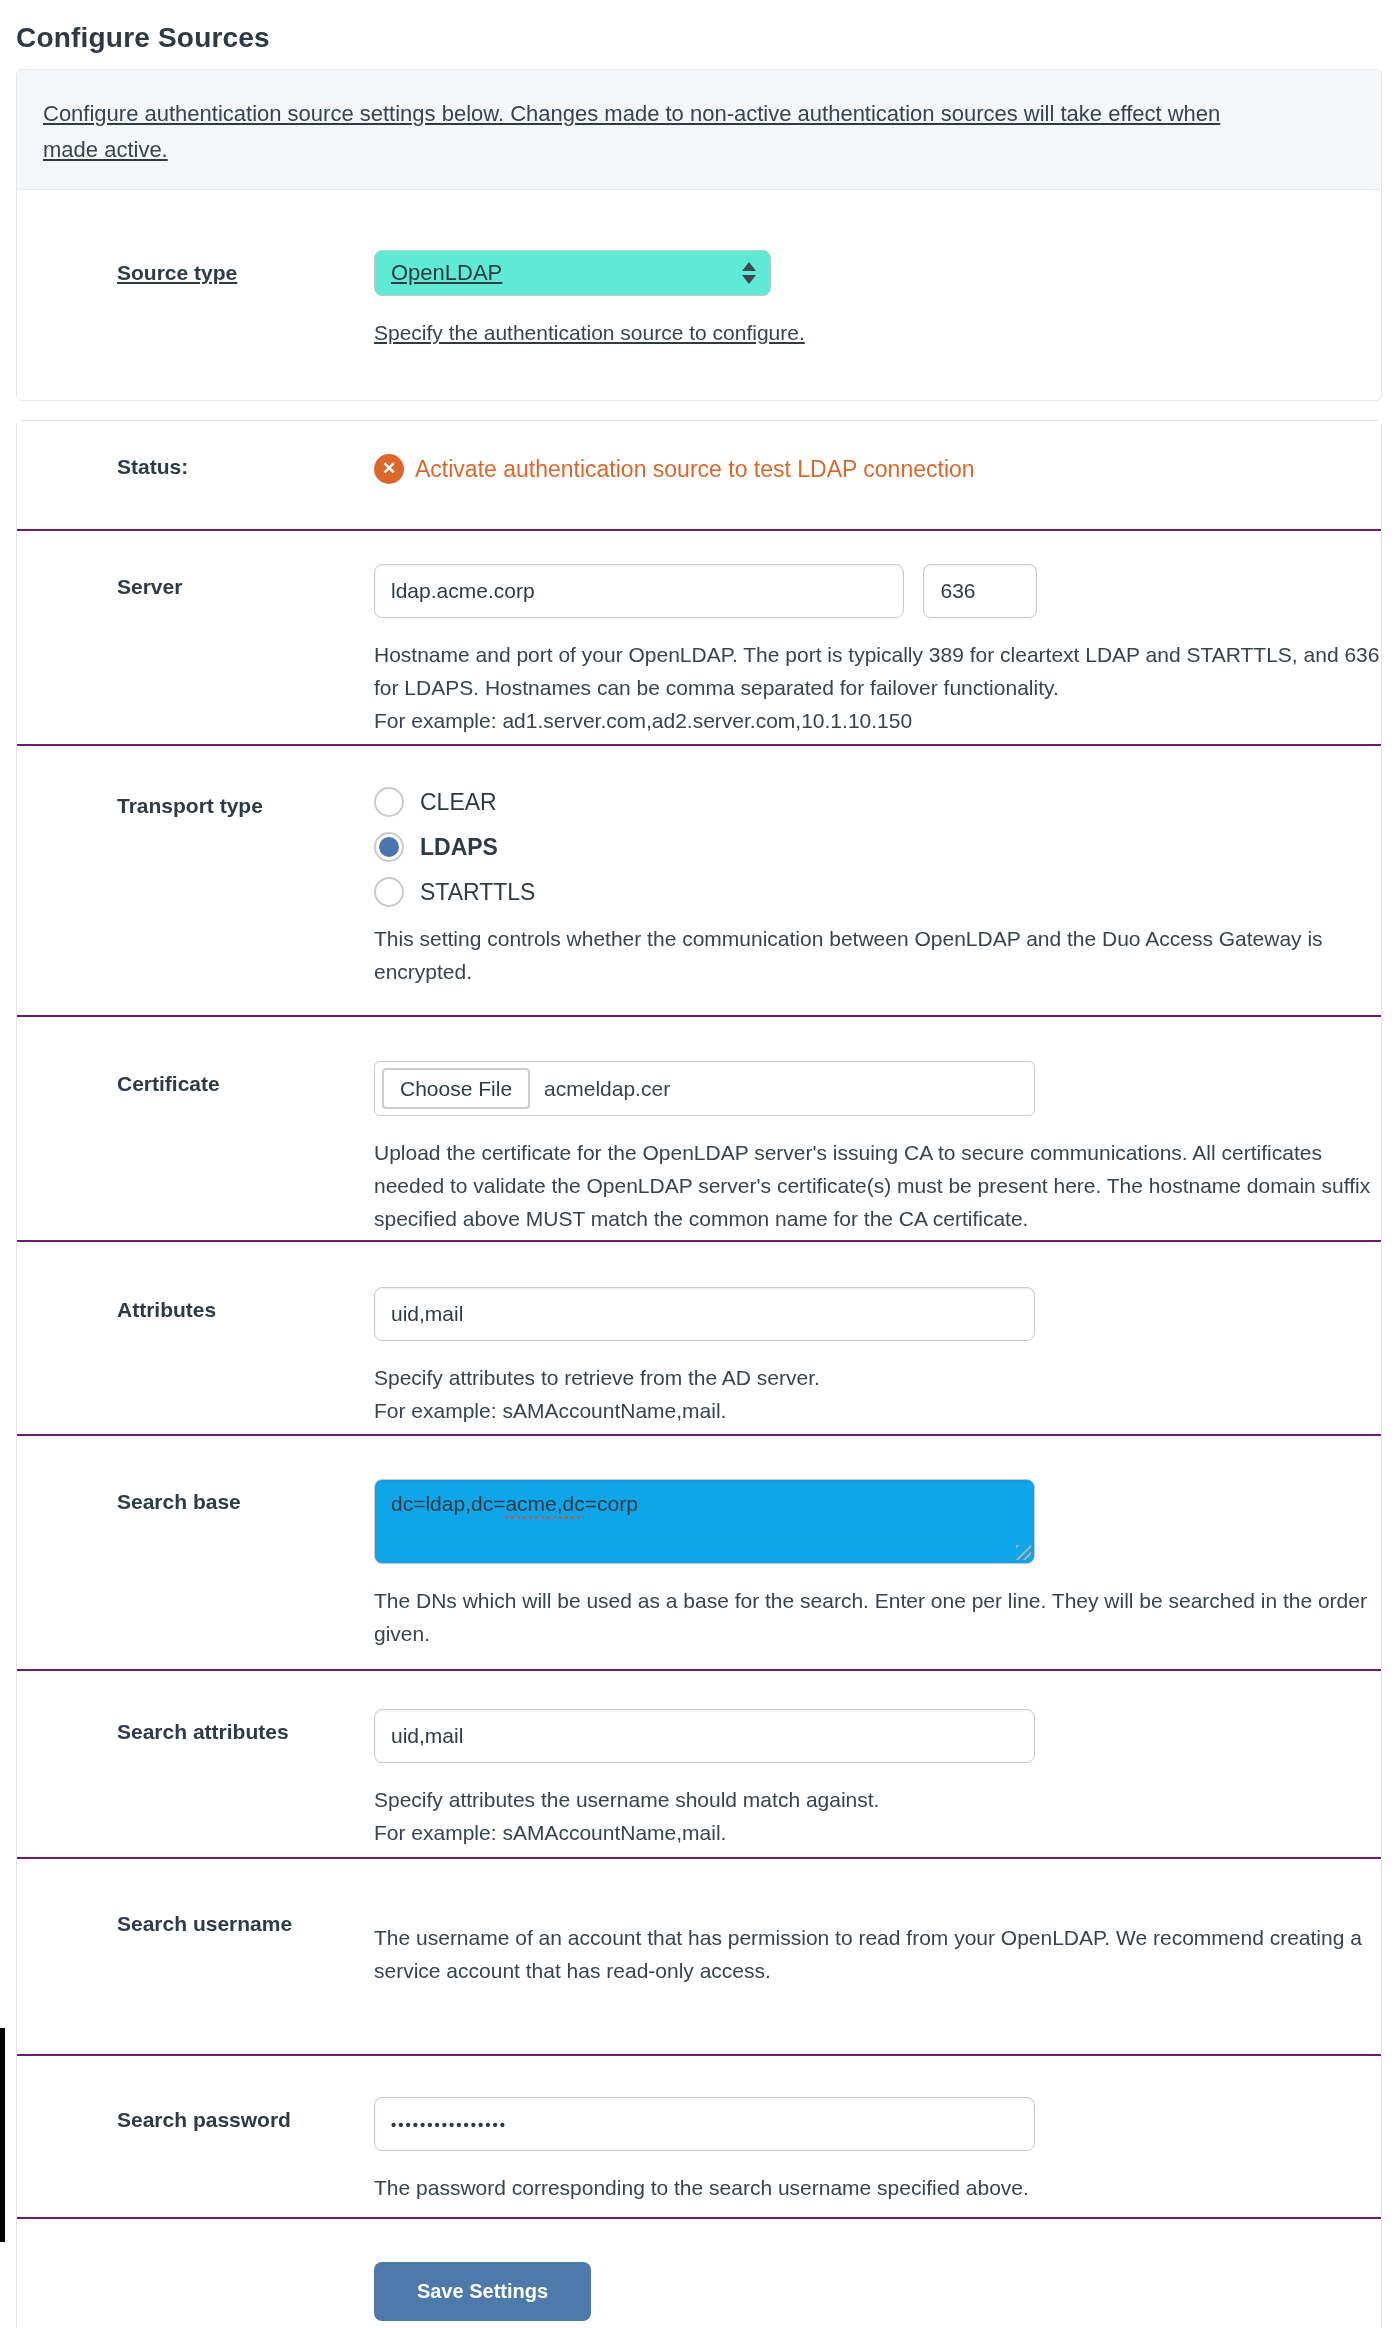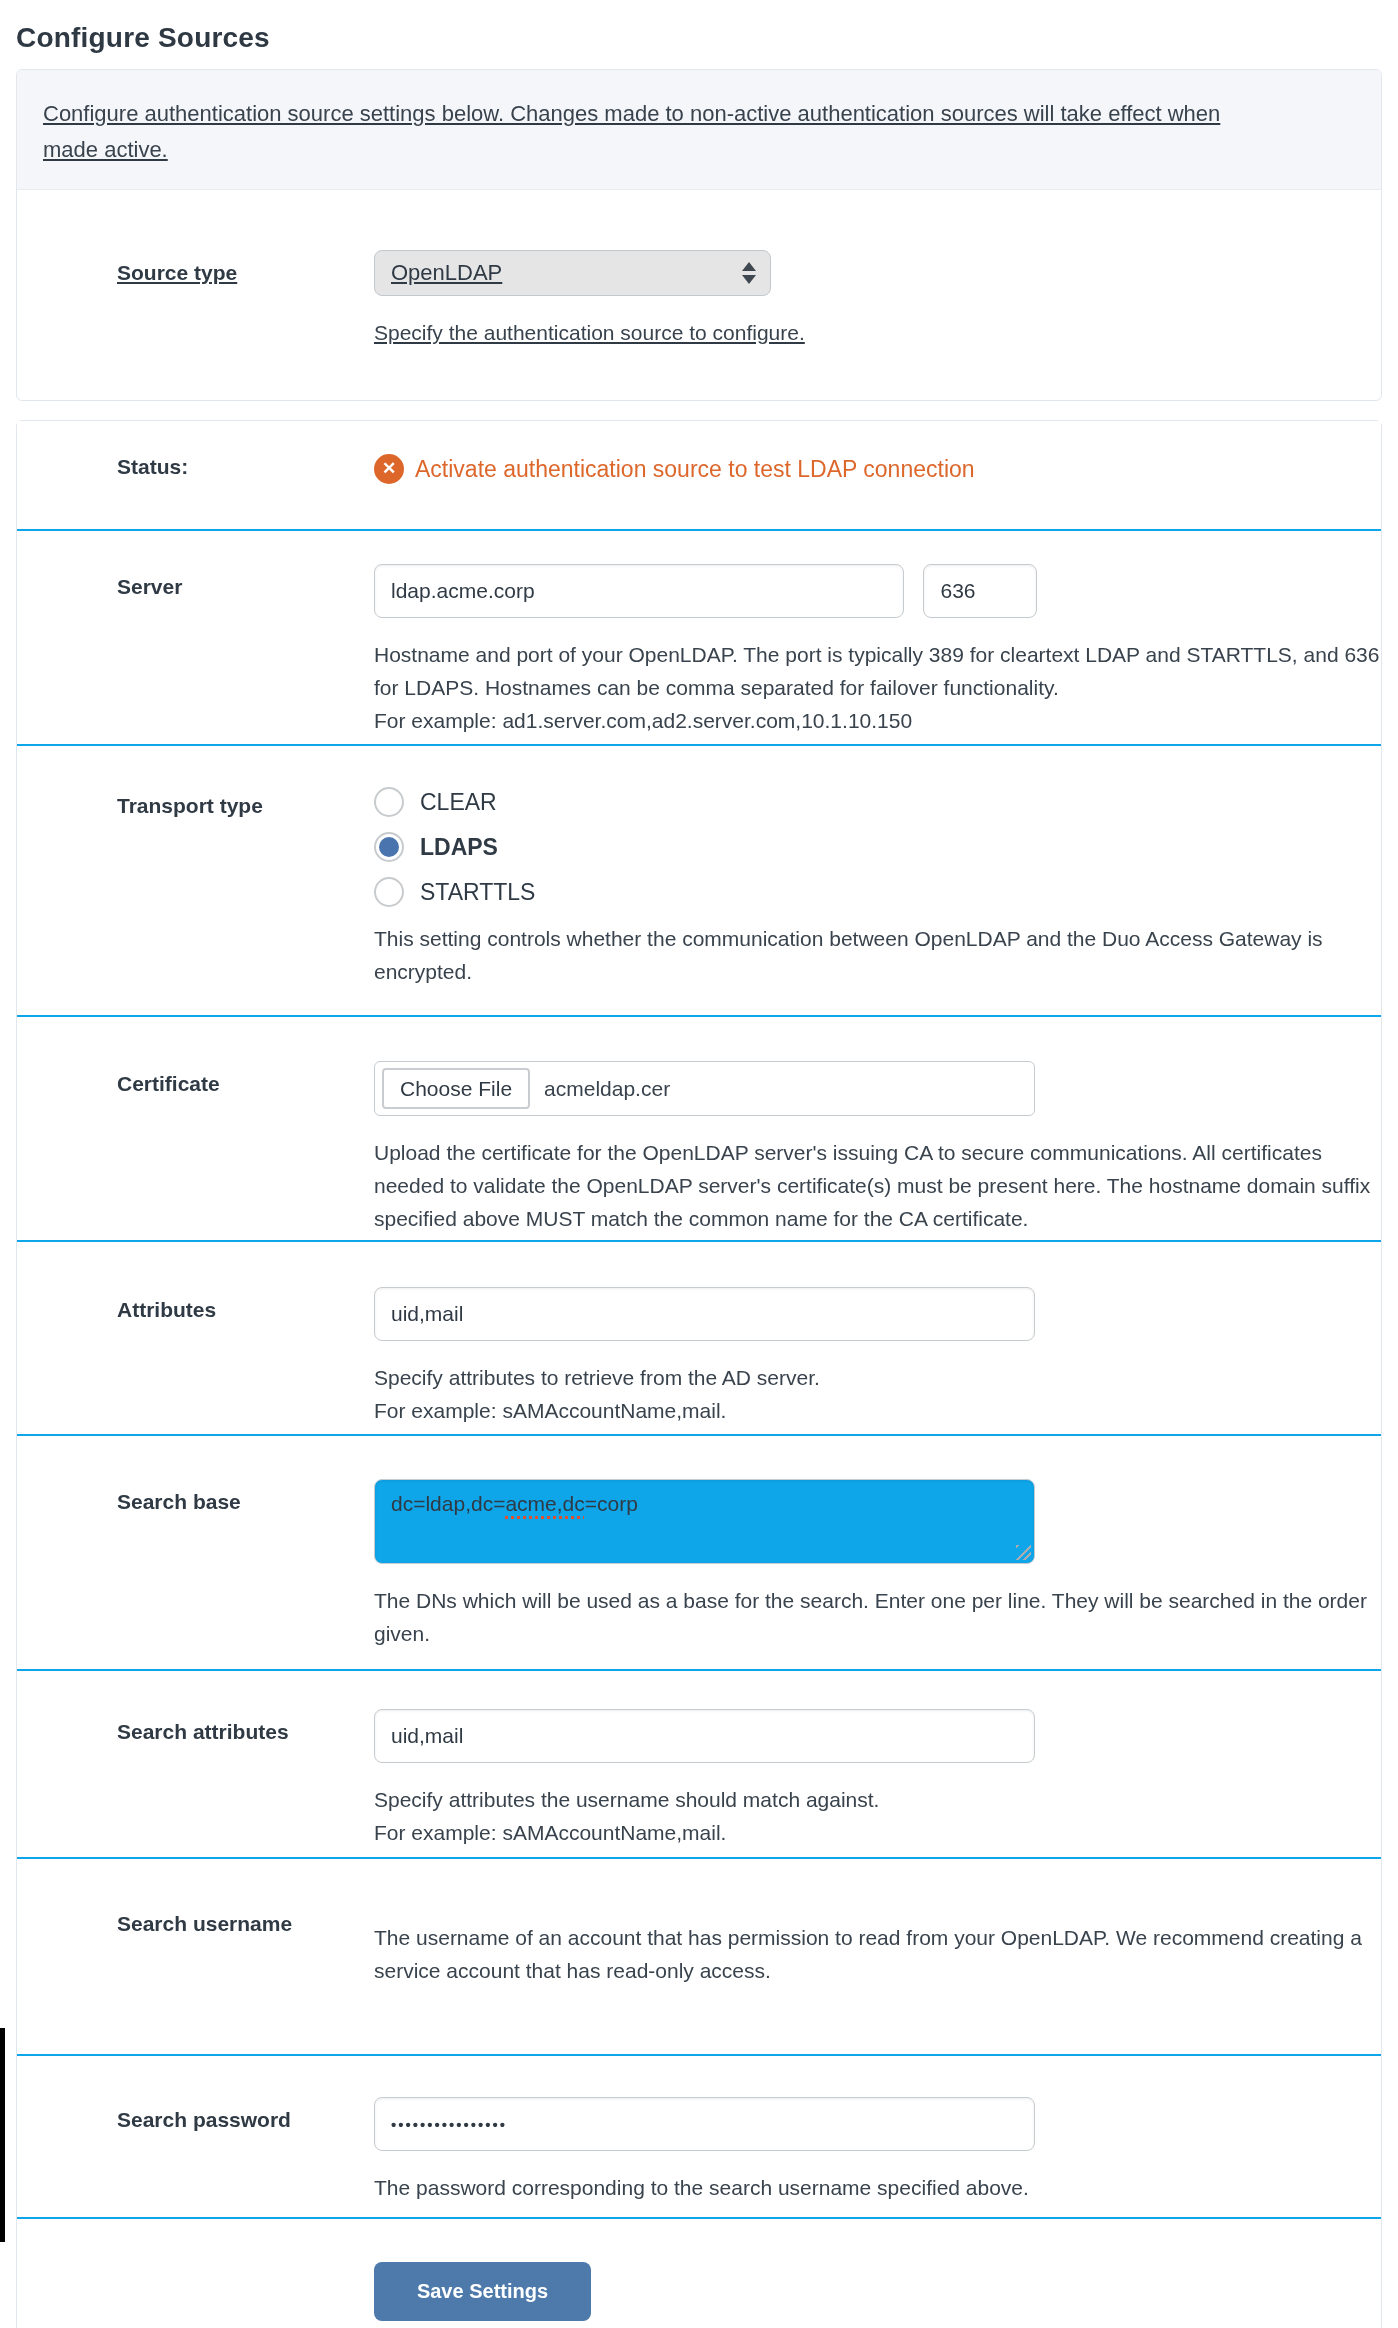--- a/index.html
+++ b/index.html
@@ -13,21 +13,21 @@
 
   .card { border:1px solid #e2e7ee; border-radius:6px; background:#fff; }
   .card-top { margin-bottom:19px;text-decoration:underline; }
   .card-intro {
     background:#f5f6fa; border-bottom:1px solid #e9edf2; border-radius:5px 5px 0 0;
     padding:26px 26px; height:120px;
   }
   .card-intro p { font-size:22px; line-height:36px; color:#39434d; max-width:1230px; }
   .card-top .card-body { height:210px; padding-top:60px; }
 
-  .frow { display:flex; align-items:flex-start; padding-left:76px; border-bottom:2px solid #0ea5e9; background:#fff; }
+  .frow { display:flex; align-items:flex-start; padding-left:76px; border-bottom:2px solid #701a75; background:#fff; }
   .flabel { width:257px; flex:0 0 257px; font-weight:700; font-size:21px; line-height:26px; color:#2f3a45; padding-top:10px;margin-left:24px; }
   .fctrl { width:1020px; flex:0 0 1020px; }
   .help { font-size:21px; line-height:33px; color:#39434d; margin-top:20px; }
   .help + .help { margin-top:0; }
 
   
   .row-source-type { border-bottom:none; }
   .row-status      { height:110px; padding-top:33px; }
   .row-status .flabel { padding-top:0; }
   .row-server      { height:215px; padding-top:33px; }
@@ -47,21 +47,21 @@
     box-shadow:inset 0 1px 3px rgba(0,0,0,.07);
     font-family:"Liberation Sans", sans-serif; font-size:21px; color:#303a45; padding:0 16px;
     outline:none; display:inline-block; vertical-align:top;
   }
   .w-host { width:530px; margin-right:15px; }
   .w-port { width:114px; }
   .w-std  { width:661px; }
   .password-input { font-size:15px; letter-spacing:2px; font-weight:700; }
 
   .select {
-    width:397px; height:46px; border:1px solid #c3c8cd; border-radius:8px; background:#e5e5e5;
+    width:397px; height:46px; border:1px solid #c3c8cd; border-radius:8px; background:#5eead4;
     display:flex; align-items:center; justify-content:space-between; padding:0 14px 0 16px;
     font-size:22px; color:#2f3a45; cursor:default;
   }
   .select-arrows i { display:block; width:0; height:0; border-left:7px solid transparent; border-right:7px solid transparent; }
   .select-arrows .up   { border-bottom:9px solid #3f4850; margin-bottom:4px; }
   .select-arrows .down { border-top:9px solid #3f4850; }
 
   .status-line { display:flex; align-items:center; }
   .status-icon {
     width:30px; height:30px; border-radius:50%; background:#dd672b; flex:0 0 30px;

